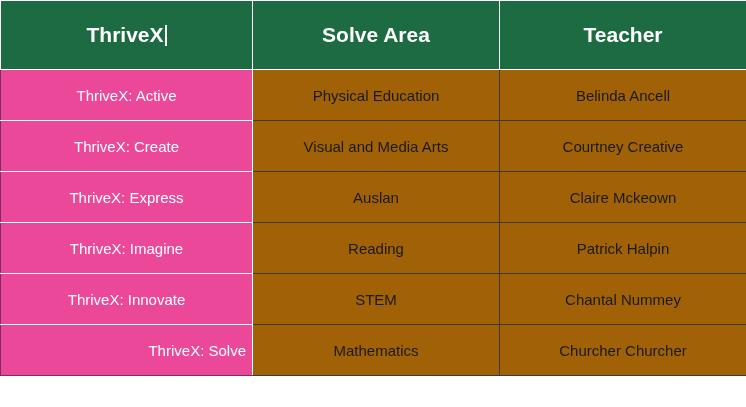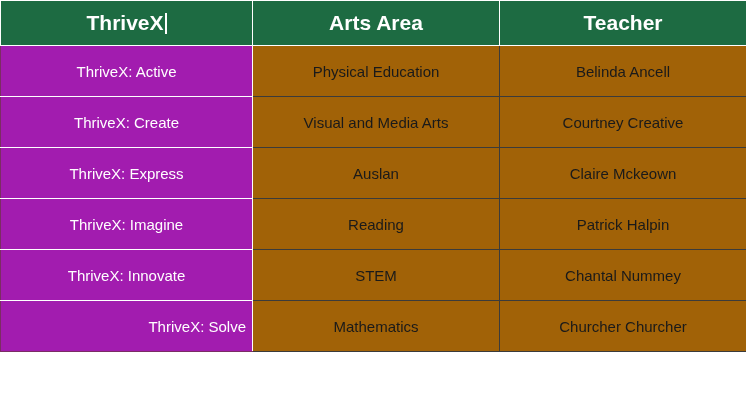--- a/index.html
+++ b/index.html
@@ -29,21 +29,21 @@
 
   table.schedule th {
     background: #1d6b42;
     color: #ffffff;
     font-size: 21px;
     font-weight: bold;
     height: 44px;
     text-align: center;
     vertical-align: middle;
     border: 1px solid #ffffff;
-    padding: 0;
+    padding: 12px;
   }
   th.head-first {
     border-left: 1px solid #1d6b42;
     border-top: 1px solid #1d6b42;
   }
   th.head-last {
     border-right: 1px solid #1d6b42;
     border-top: 1px solid #1d6b42;
   }
   th.head-mid {
@@ -60,21 +60,21 @@
 
   table.schedule td {
     height: 51px;
     font-size: 15px;
     text-align: center;
     vertical-align: middle;
     padding: 0 6px;
     box-sizing: border-box;
   }
   td.prog {
-    background: #a21caf;
+    background: #ec4899;
     color: #ffffff;
     border: 1px solid #ffffff;
     border-left: 1px solid #7b2d64;
   }
   td.focus, td.teacher {
     background: #a16207;
     color: #1a1a1a;
     border: 1px solid #3b3b3b;
   }
   td.teacher {
@@ -88,21 +88,21 @@
 <div class="table-wrap">
   <table class="schedule">
     <colgroup>
       <col class="c1">
       <col class="c2">
       <col class="c3">
     </colgroup>
     <thead>
       <tr>
         <th class="head-first"><span>ThriveX</span><span class="caret"></span></th>
-        <th class="head-mid">Arts Area</th>
+        <th class="head-mid">Solve Area</th>
         <th class="head-last">Teacher</th>
       </tr>
     </thead>
     <tbody>
       <tr>
         <td class="prog">ThriveX: Active</td>
         <td class="focus">Physical Education</td>
         <td class="teacher">Belinda Ancell</td>
       </tr>
       <tr>

